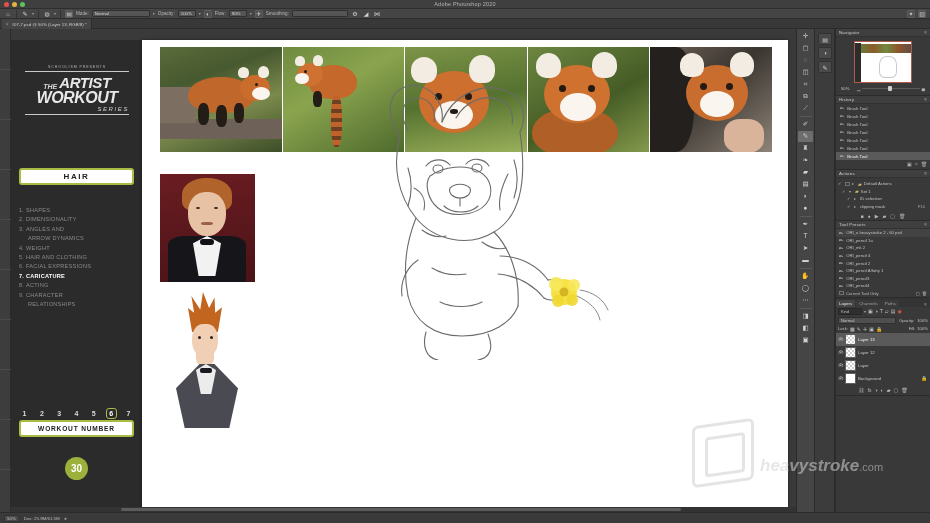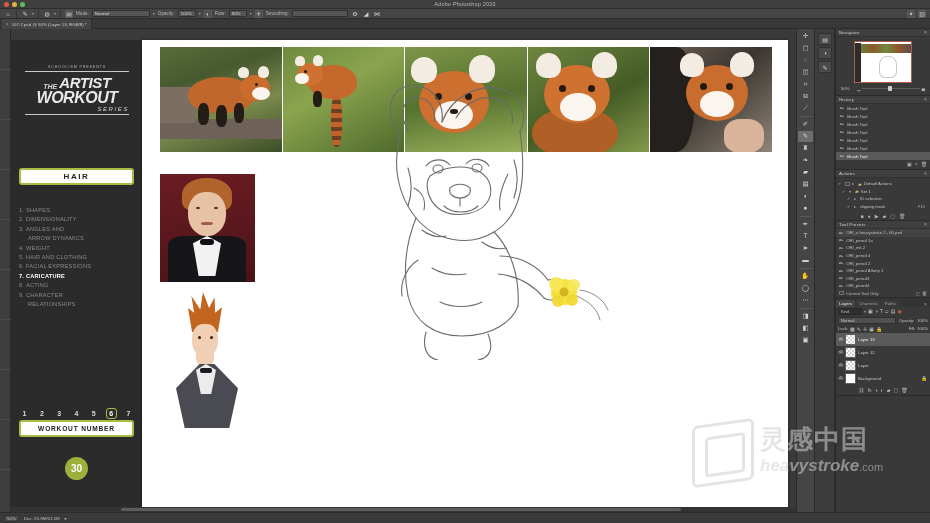--- a/index.html
+++ b/index.html
@@ -845,21 +845,20 @@
         <span>◐</span>
         <span>▰</span>
         <span>▢</span>
         <span>🗑</span>
       </div>
     </div>
   </div>
 
   <div class="watermark">
     <div class="wm-logo"></div>
-    <div class="wm-cn">灵感中国</div>
     <div class="wm-en"><span>heavystroke</span><small>.com</small></div>
   </div>
 
   <div class="statusbar">
     <span class="zoombox">50%</span>
     <span>Doc: 25.9M/61.5M</span>
     <span>▸</span>
   </div>
 
 </div>

